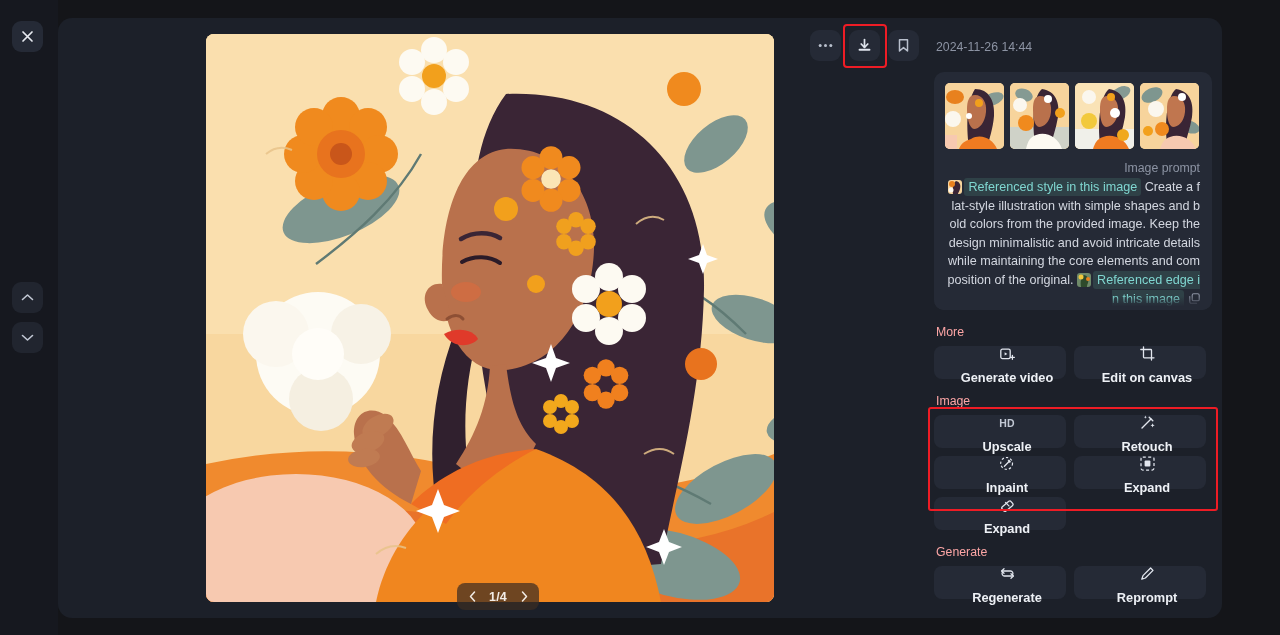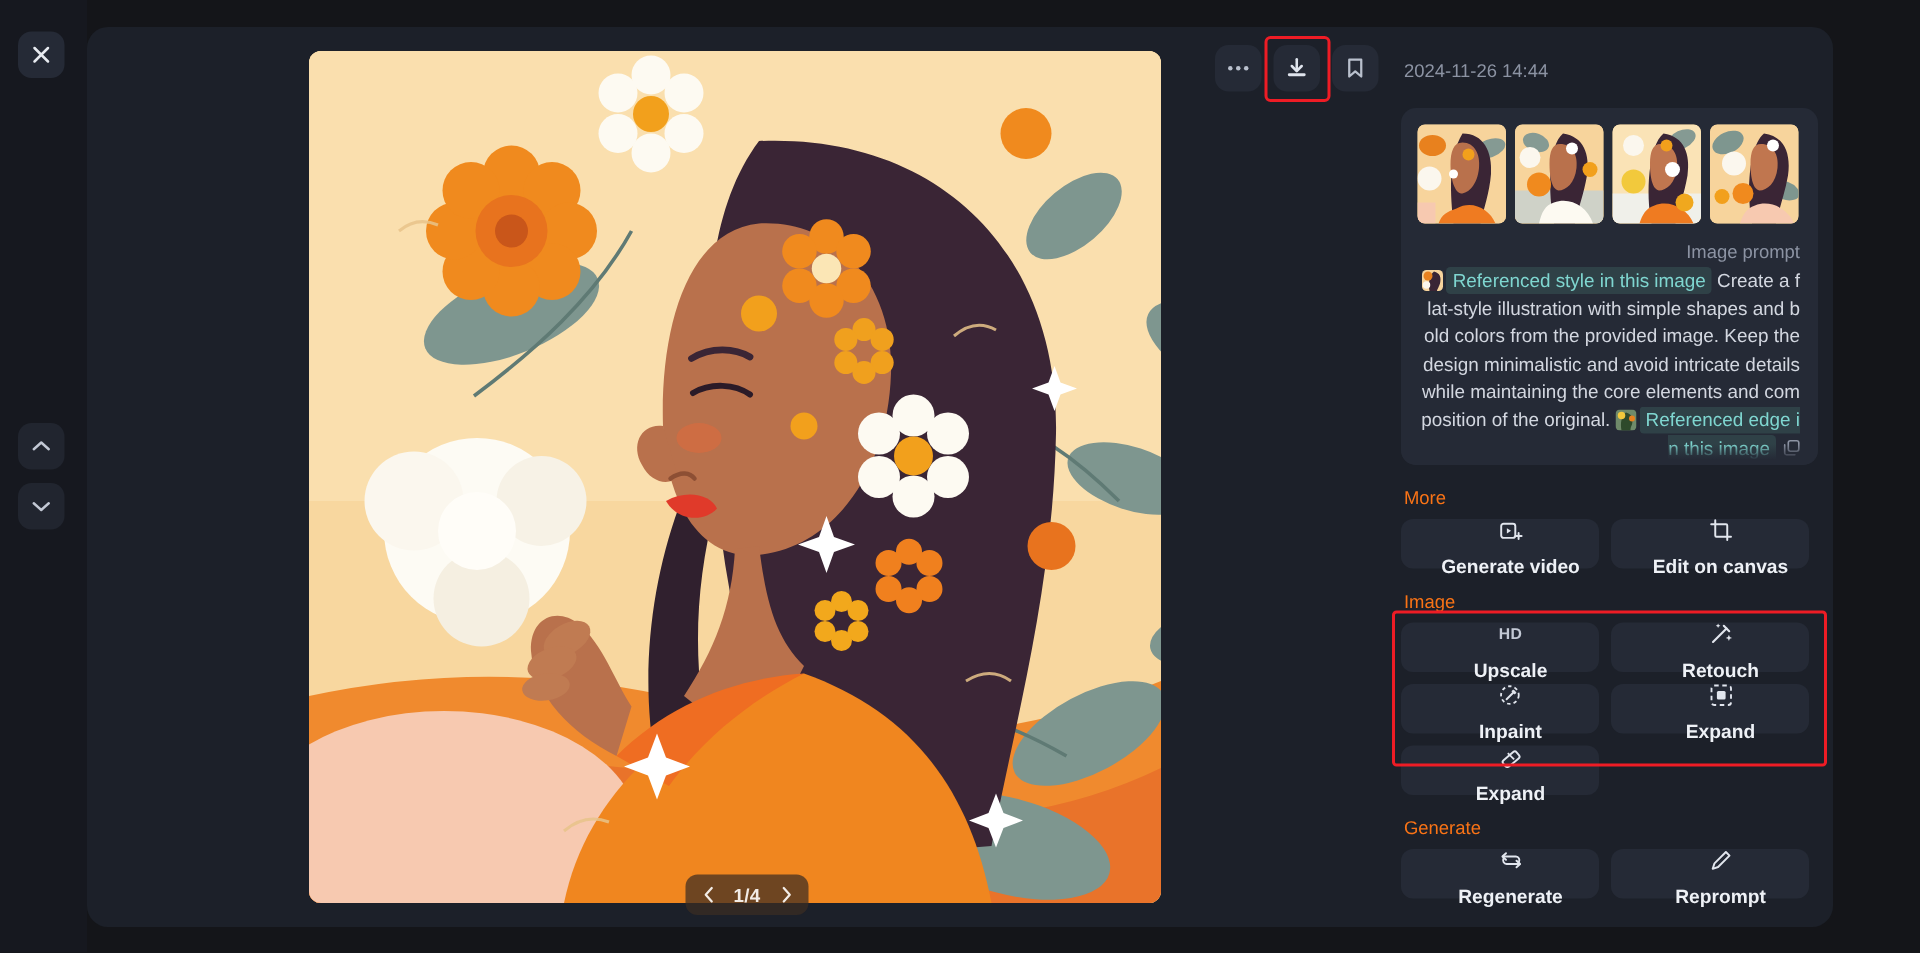--- a/index.html
+++ b/index.html
@@ -86,21 +86,21 @@
     display: inline-block; width: 14px; height: 14px; border-radius: 3px;
     vertical-align: -3px; overflow: hidden; margin-right: 2px;
   }
   .refimg svg { display:block; width:14px; height:14px; }
   .copy-icon { display:inline-block; vertical-align:-1px; margin-left:5px; cursor:pointer; }
   .card::after {
     content:''; position:absolute; left:0; right:0; bottom:0; height:14px;
     background: linear-gradient(to bottom, rgba(37,42,54,0), #252a36 75%);
   }
 
-  .sect { color: #f97316; font-size: 12.3px; margin: 15px 0 7px 2px; }
+  .sect { color: #fca5a5; font-size: 12.3px; margin: 15px 0 7px 2px; }
   .grid { display: flex; flex-wrap: wrap; gap: 8px; }
   .abtn {
     width: 132px; height: 33px; border-radius: 8px; background: #252a36;
     display: flex; align-items: center; gap: 9px; padding-left: 14px;
     color: #eef1f6; font-size: 12.8px; font-weight: 700; cursor: pointer; flex-direction: column;
   }
   .abtn .ic { width: 15px; height: 15px; display: flex; align-items: center; justify-content: center; flex: 0 0 15px; }
   .hd { font-size: 10.5px; font-weight: 700; color: #c3c9d5; letter-spacing: .3px; }
 
   .edit-wrap { position: relative; }

